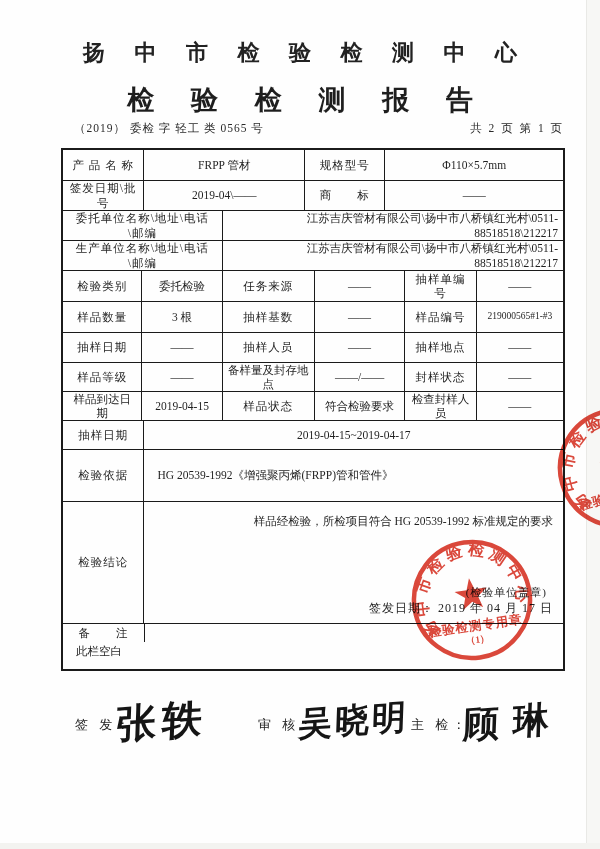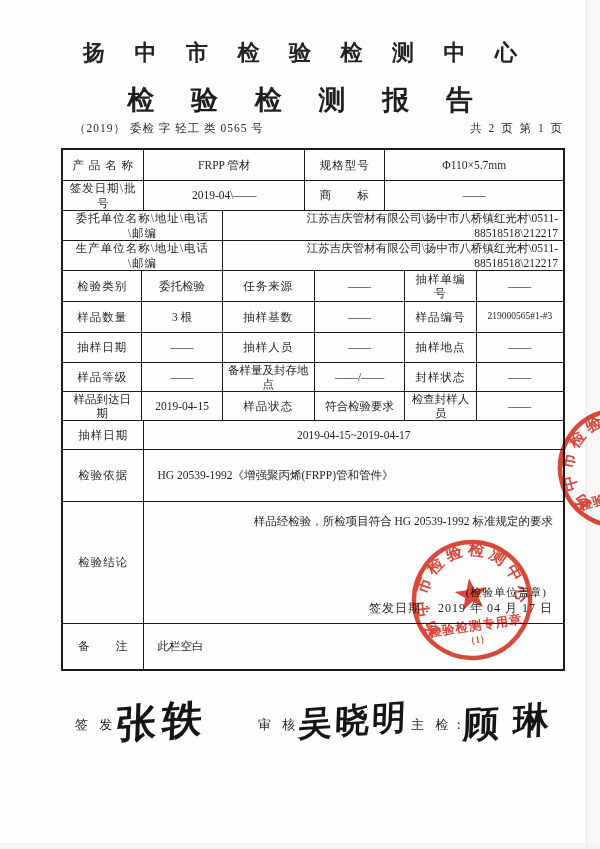--- a/index.html
+++ b/index.html
@@ -18,21 +18,21 @@
     font-size:22px; font-weight:bold; letter-spacing:12px; text-indent:12px; color:#222; }
   .report-title { position:absolute; top:82px; left:0; width:100%; text-align:center;
     font-size:27px; font-weight:bold; letter-spacing:15px; text-indent:15px; color:#1e1e1e; }
   .ref-line { position:absolute; top:121px; left:74px; font-size:11.5px; letter-spacing:1px; color:#2a2a2a; }
   .page-info { position:absolute; top:121px; right:36px; font-size:11.5px; letter-spacing:2px; color:#2a2a2a; }
 
   
   .report-table { position:absolute; top:148px; left:61px; width:504px;
     border:2px solid #1b1b1b; background:#fefefe; }
   .trow { display:flex; border-bottom:1px solid #1b1b1b; }
-  .trow:last-child { border-bottom:none; }
+  .trow:last-child { border-bottom:none;flex-direction:column; }
   .tcell { border-right:1px solid #1b1b1b; display:flex; align-items:center;
     justify-content:center; font-size:11.5px; text-align:center; padding:2px 5px;
     overflow:hidden; color:#1f1f1f; line-height:1.25; }
   .tcell:last-child { border-right:none; }
   .tcell.left { justify-content:flex-start; text-align:right; padding-left:9px; }
   .lbl { letter-spacing:1px; }
   
   .h31{height:31px} .h30{height:30px} .h29{height:29px} .h52{height:52px} .h122{height:122px} .h45{height:45px}
   
   .wA1{width:82px} .wA2{width:162px} .wA3{width:81px} .wA4{width:179px}

